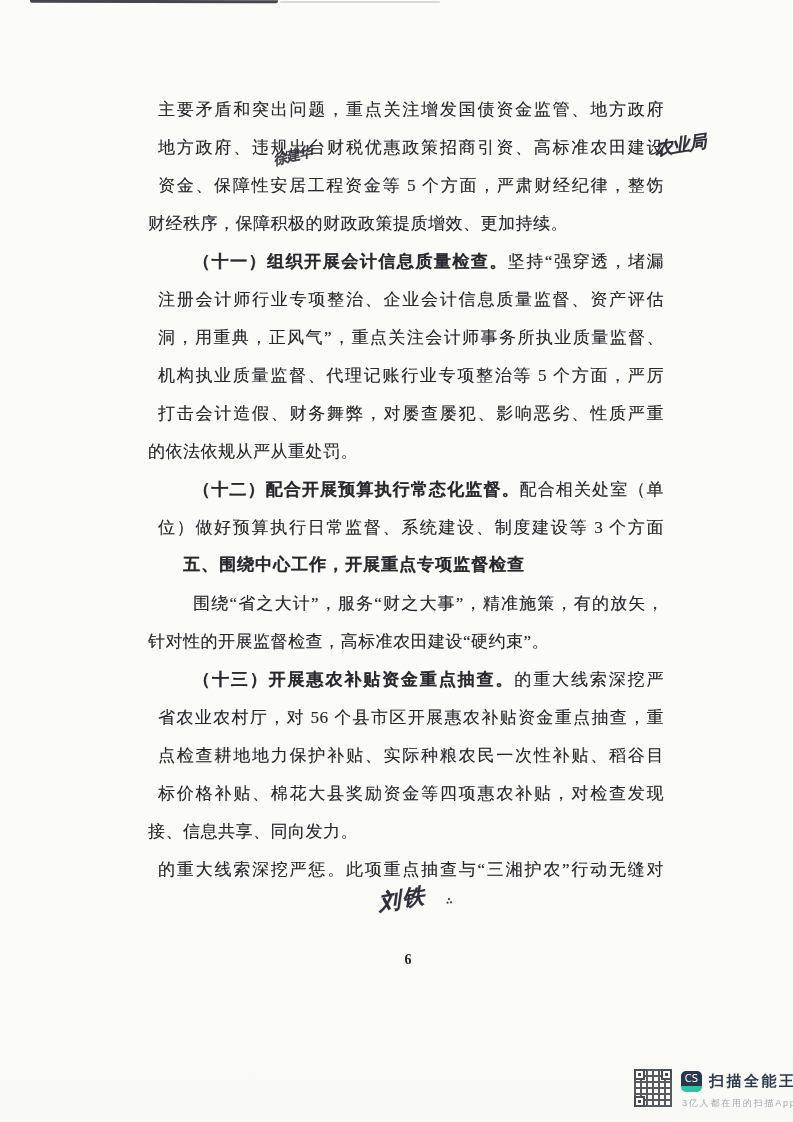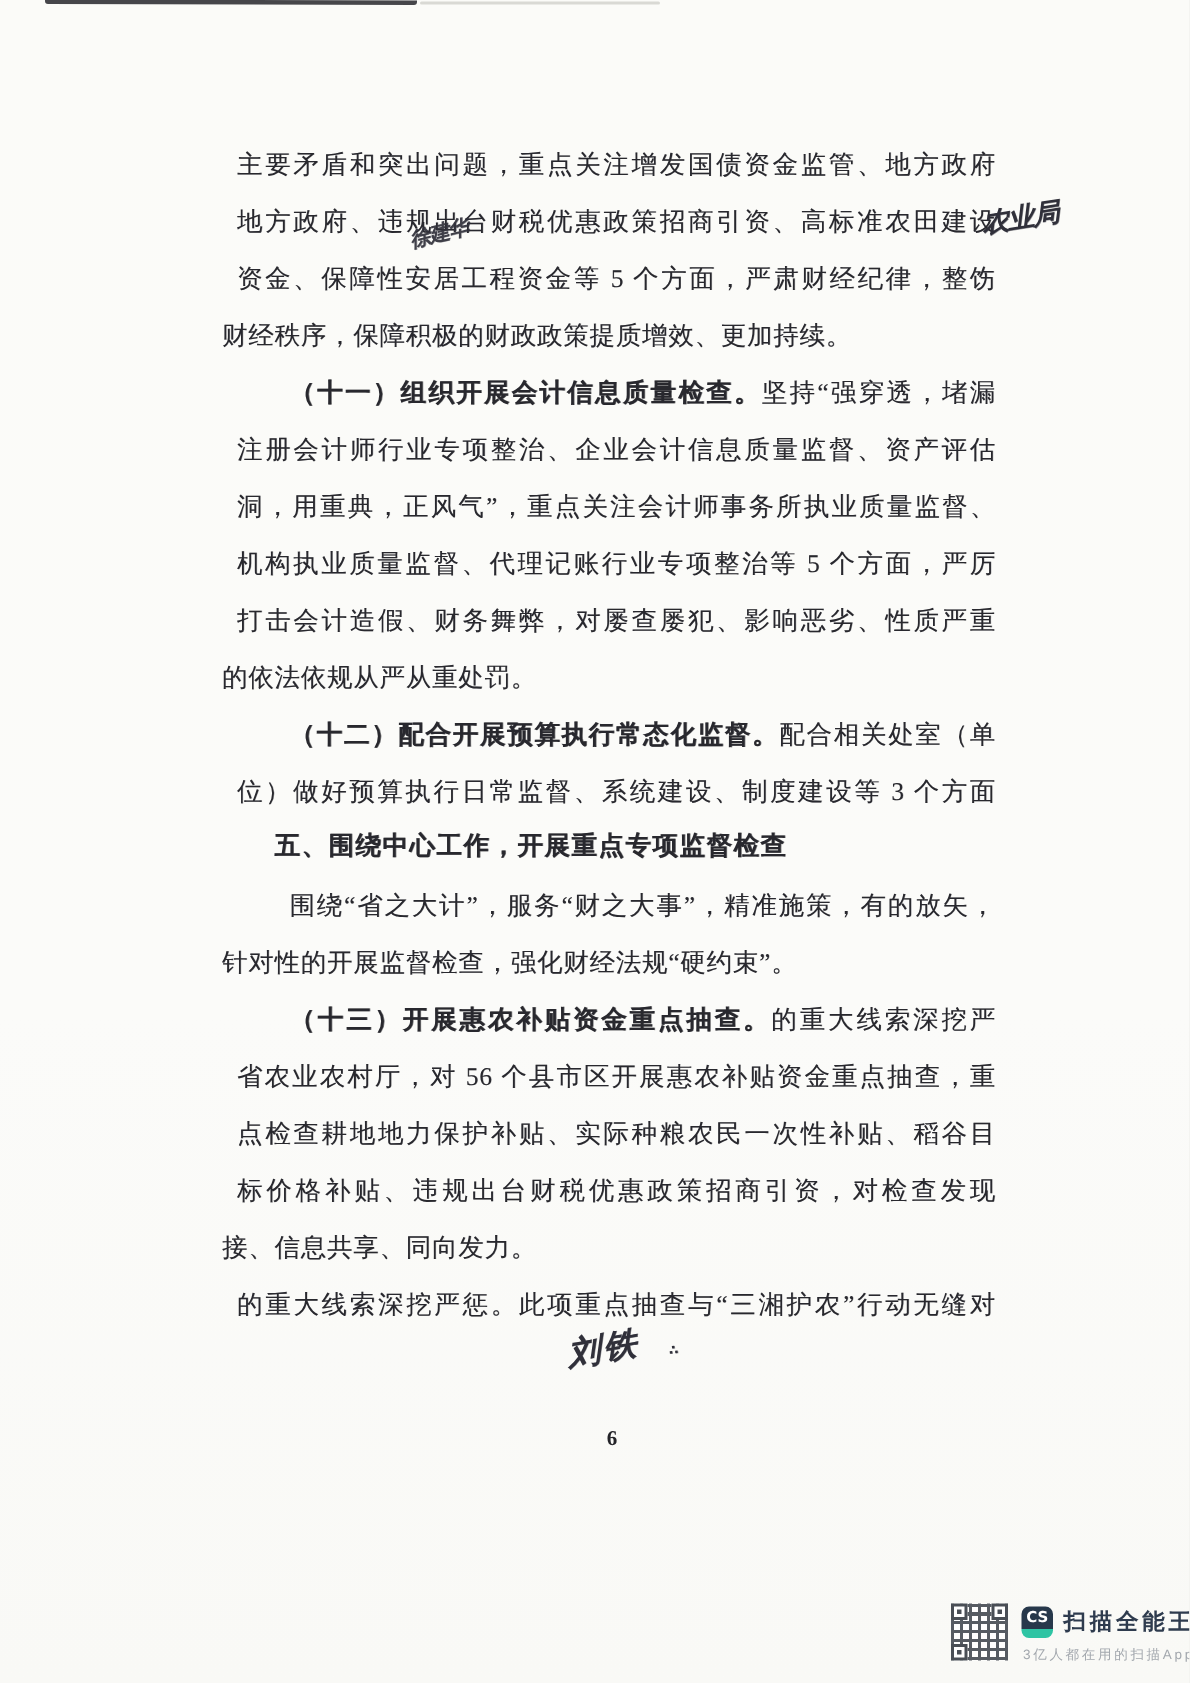--- a/index.html
+++ b/index.html
@@ -88,21 +88,21 @@
   }
   .qr i::after{
     content:"";position:absolute;left:2px;top:2px;width:3px;height:3px;background:#363c44;
   }
   .qr .f1{left:0;top:0;} .qr .f2{right:0;top:0;} .qr .f3{left:0;bottom:0;}
   .wm-right{position:absolute;left:681px;top:1071px;width:110px;}
   .wm-top{display:flex;align-items:center;gap:7px;}
   .cs-logo{
     width:21px;height:21px;border-radius:5px;flex:0 0 auto;
     background:linear-gradient(180deg,#27384b 0%,#27384b 70%,#2ec4a3 70%,#2ec4a3 100%);
-    color:#ffffff;font-family:"DejaVu Sans",sans-serif;font-weight:700;
+    color:#ffffff;font-family:"DejaVu Sans",sans-serif;font-weight:400;
     font-size:10px;text-align:center;line-height:16px;
   }
   .wm-title{
     font-family:"Liberation Sans","DejaVu Sans",sans-serif;
     font-size:15px;font-weight:700;color:#2e3b4e;letter-spacing:2.5px;white-space:nowrap;
   }
   .wm-tagline{
     margin-top:5px;margin-left:1px;
     font-family:"Liberation Sans","DejaVu Sans",sans-serif;
     font-size:9px;color:#a3a8ae;letter-spacing:1.8px;white-space:nowrap;
@@ -124,25 +124,25 @@
       <div class="line fill indent"><span class="b">（十一）组织开展会计信息质量检查。</span><span>坚持“强穿透，堵漏</span></div>
       <div class="line fill"><span>注册会计师行业专项整治、企业会计信息质量监督、资产评估</span></div>
       <div class="line fill"><span>洞，用重典，正风气”，重点关注会计师事务所执业质量监督、</span></div>
       <div class="line fill"><span>机构执业质量监督、代理记账行业专项整治等 5 个方面，严厉</span></div>
       <div class="line fill"><span>打击会计造假、财务舞弊，对屡查屡犯、影响恶劣、性质严重</span></div>
       <div class="line"><span>的依法依规从严从重处罚。</span></div>
       <div class="line fill indent"><span class="b">（十二）配合开展预算执行常态化监督。</span><span>配合相关处室（单</span></div>
       <div class="line fill"><span>位）做好预算执行日常监督、系统建设、制度建设等 3 个方面</span></div>
       <div class="line indent hei"><span class="b">五、围绕中心工作，开展重点专项监督检查</span></div>
       <div class="line fill indent"><span>围绕“省之大计”，服务“财之大事”，精准施策，有的放矢，</span></div>
-      <div class="line"><span>针对性的开展监督检查，强化财经法规“硬约束”。</span></div>
+      <div class="line"><span>针对性的开展监督检查，高标准农田建设“硬约束”。</span></div>
       <div class="line fill indent"><span class="b">（十三）开展惠农补贴资金重点抽查。</span><span>的重大线索深挖严惩、</span></div>
       <div class="line fill"><span>省农业农村厅，对 56 个县市区开展惠农补贴资金重点抽查，重</span></div>
       <div class="line fill"><span>点检查耕地地力保护补贴、实际种粮农民一次性补贴、稻谷目</span></div>
-      <div class="line fill"><span>标价格补贴、违规出台财税优惠政策招商引资，对检查发现</span></div>
+      <div class="line fill"><span>标价格补贴、棉花大县奖励资金等四项惠农补贴，对检查发现</span></div>
       <div class="line"><span>接、信息共享、同向发力。</span></div>
       <div class="line fill"><span>的重大线索深挖严惩。此项重点抽查与“三湘护农”行动无缝对</span></div>
     </div>
 
   <div class="ink note-interline">徐建华</div>
   <div class="ink note-margin">农业局</div>
   <div class="ink signature">刘铁</div>
   <div class="ink sig-mark">∴</div>
 
   <div class="page-number">6</div>

